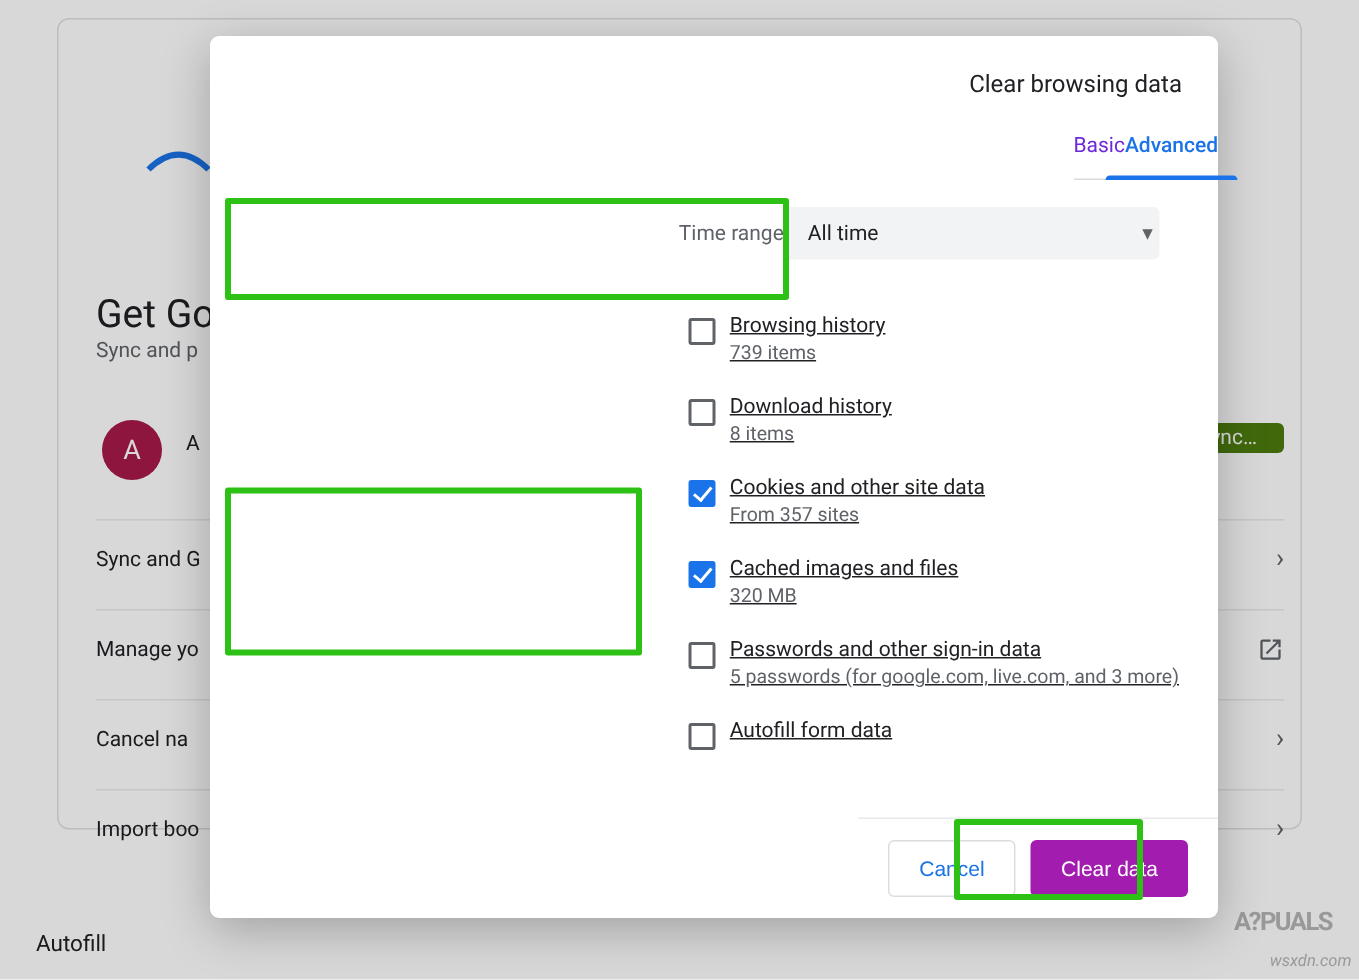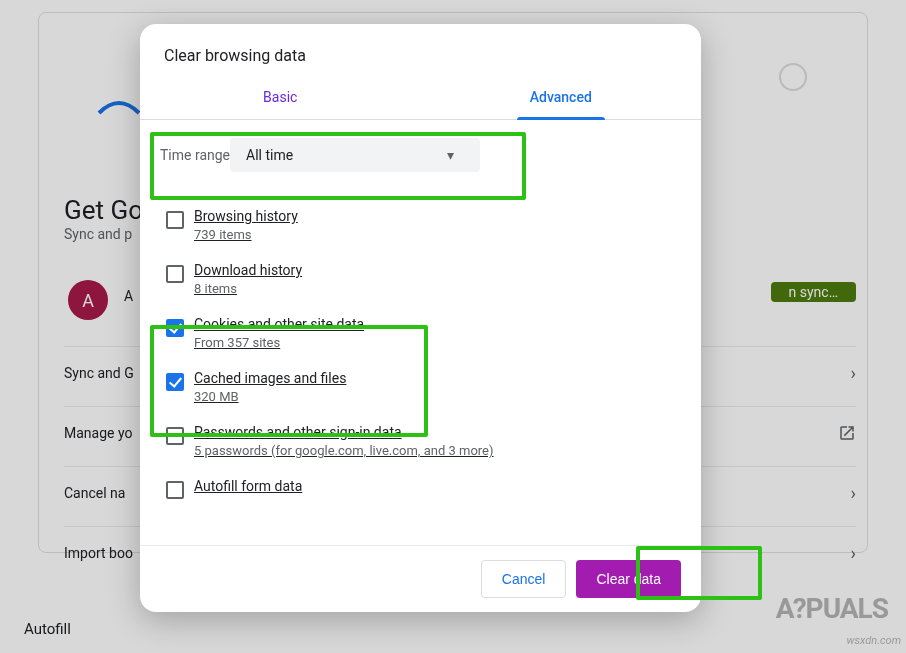--- a/index.html
+++ b/index.html
@@ -127,27 +127,28 @@
       position: absolute;
       inset: 0;
       background: rgba(0,0,0,0.08);
     }
 
     
     .dialog {
       position: absolute;
       top: 24px;
       left: 140px;
-      width: 561px;
+      width: 672px;
       height: 588px;
       background: #fff;
-      border-radius: 16px;
+      border-radius: 6px;
       box-shadow: 0 8px 32px rgba(0,0,0,0.25);
       display: flex;
       flex-direction: column;
+      align-items: flex-end;
     }
     .dialog-title {
       padding: 22px 24px 10px 24px;
       font-size: 16px;
       color: #202124;
     }
     .tabs {
       display: flex;
       border-bottom: 1px solid #dadce0;
     }
@@ -198,21 +199,21 @@
     .time-range-label {
       color: #5f6368;
       font-size: 14px;
     }
     .select-box {
       display: flex;
       align-items: center;
       justify-content: space-between;
       background: #f1f3f4;
       border-radius: 4px;
-      padding: 9px 26px 9px 16px;
+      padding: 9px 4px 9px 16px;
       width: 250px;
       font-size: 14px;
       color: #202124;
       cursor: pointer;
     }
     .select-box .caret { color: #5f6368; }
 
     .option-row {
       display: flex;
       align-items: flex-start;
@@ -296,21 +297,21 @@
       bottom: 6px;
       right: 5px;
       font-size: 11px;
       color: #999;
       font-style: italic;
     }
     .watermark-logo {
       position: absolute;
       bottom: 28px;
       right: 18px;
-      font-size: 28px;
+      font-size: 17px;
       color: #666;
       font-weight: bold;
       letter-spacing: -1px;
       opacity: 0.55;
     }
   </style>
 </head>
 <body>
 
 <div class="settings-bg">

